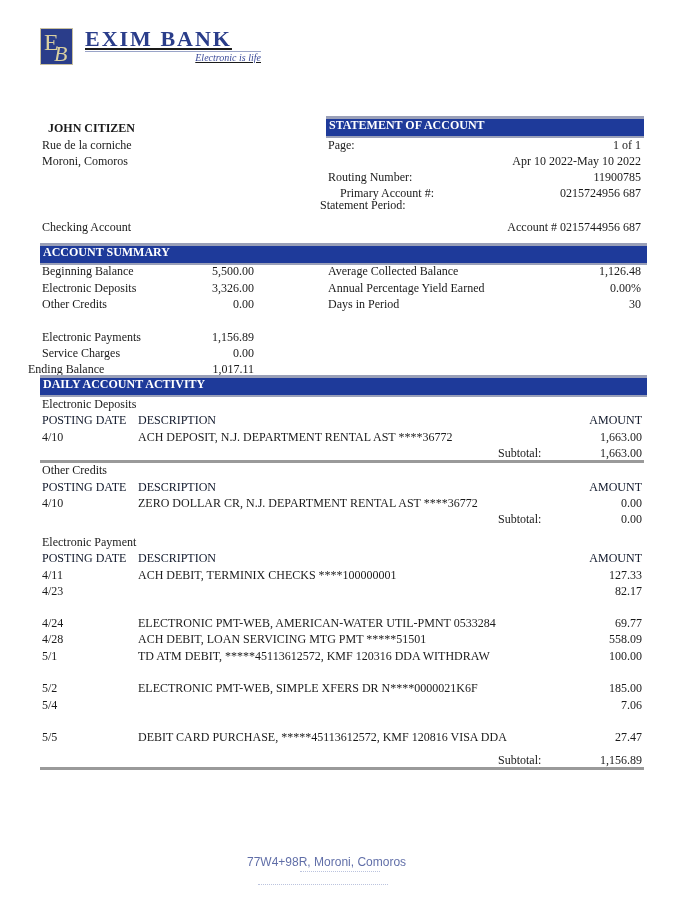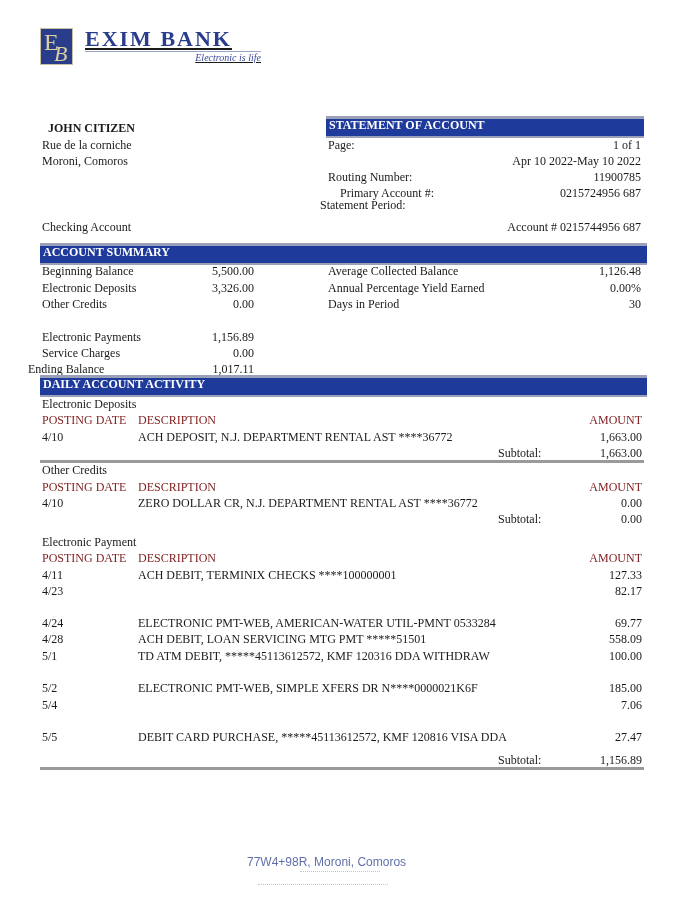--- a/index.html
+++ b/index.html
@@ -21,21 +21,21 @@
   .txt { font-size: 12px; line-height: 16.5px; white-space: nowrap; }
   .bold { font-weight: bold; }
   .right { text-align: right; }
 
   
   .bar { height: 17px; background: #1e3a9a; border-top: 3px solid #9aa0b8; border-bottom: 2px solid #9aa0b8; color: #ffffff; font-weight: bold; font-size: 12px; line-height: 13px; padding-left: 3px; box-sizing: content-box; }
   .bar-full { left: 40px; width: 604px; }
 
   .grey-rule { background: #9a9a9a; height: 3px; left: 40px; width: 604px; }
 
-  .col-head { color: #7f1d1d; font-size: 12px; line-height: 16.5px; white-space: nowrap; }
+  .col-head { color: #0f172a; font-size: 12px; line-height: 16.5px; white-space: nowrap; }
 
   .row { left: 42px; width: 600px; height: 16.5px; }
   .row .date { position: absolute; left: 0; }
   .row .desc { position: absolute; left: 96px; }
   .row .amt { position: absolute; right: 0; text-align: right; }
 
   .footer { left: 247px; top: 855px; color: #2a3d8a; font-size: 12px; line-height: 14px; font-family: "Liberation Sans", sans-serif; opacity: 0.75; }
   .footer-faint { color: #6b7bb8; opacity: 0.45; }
 </style>
 </head>

